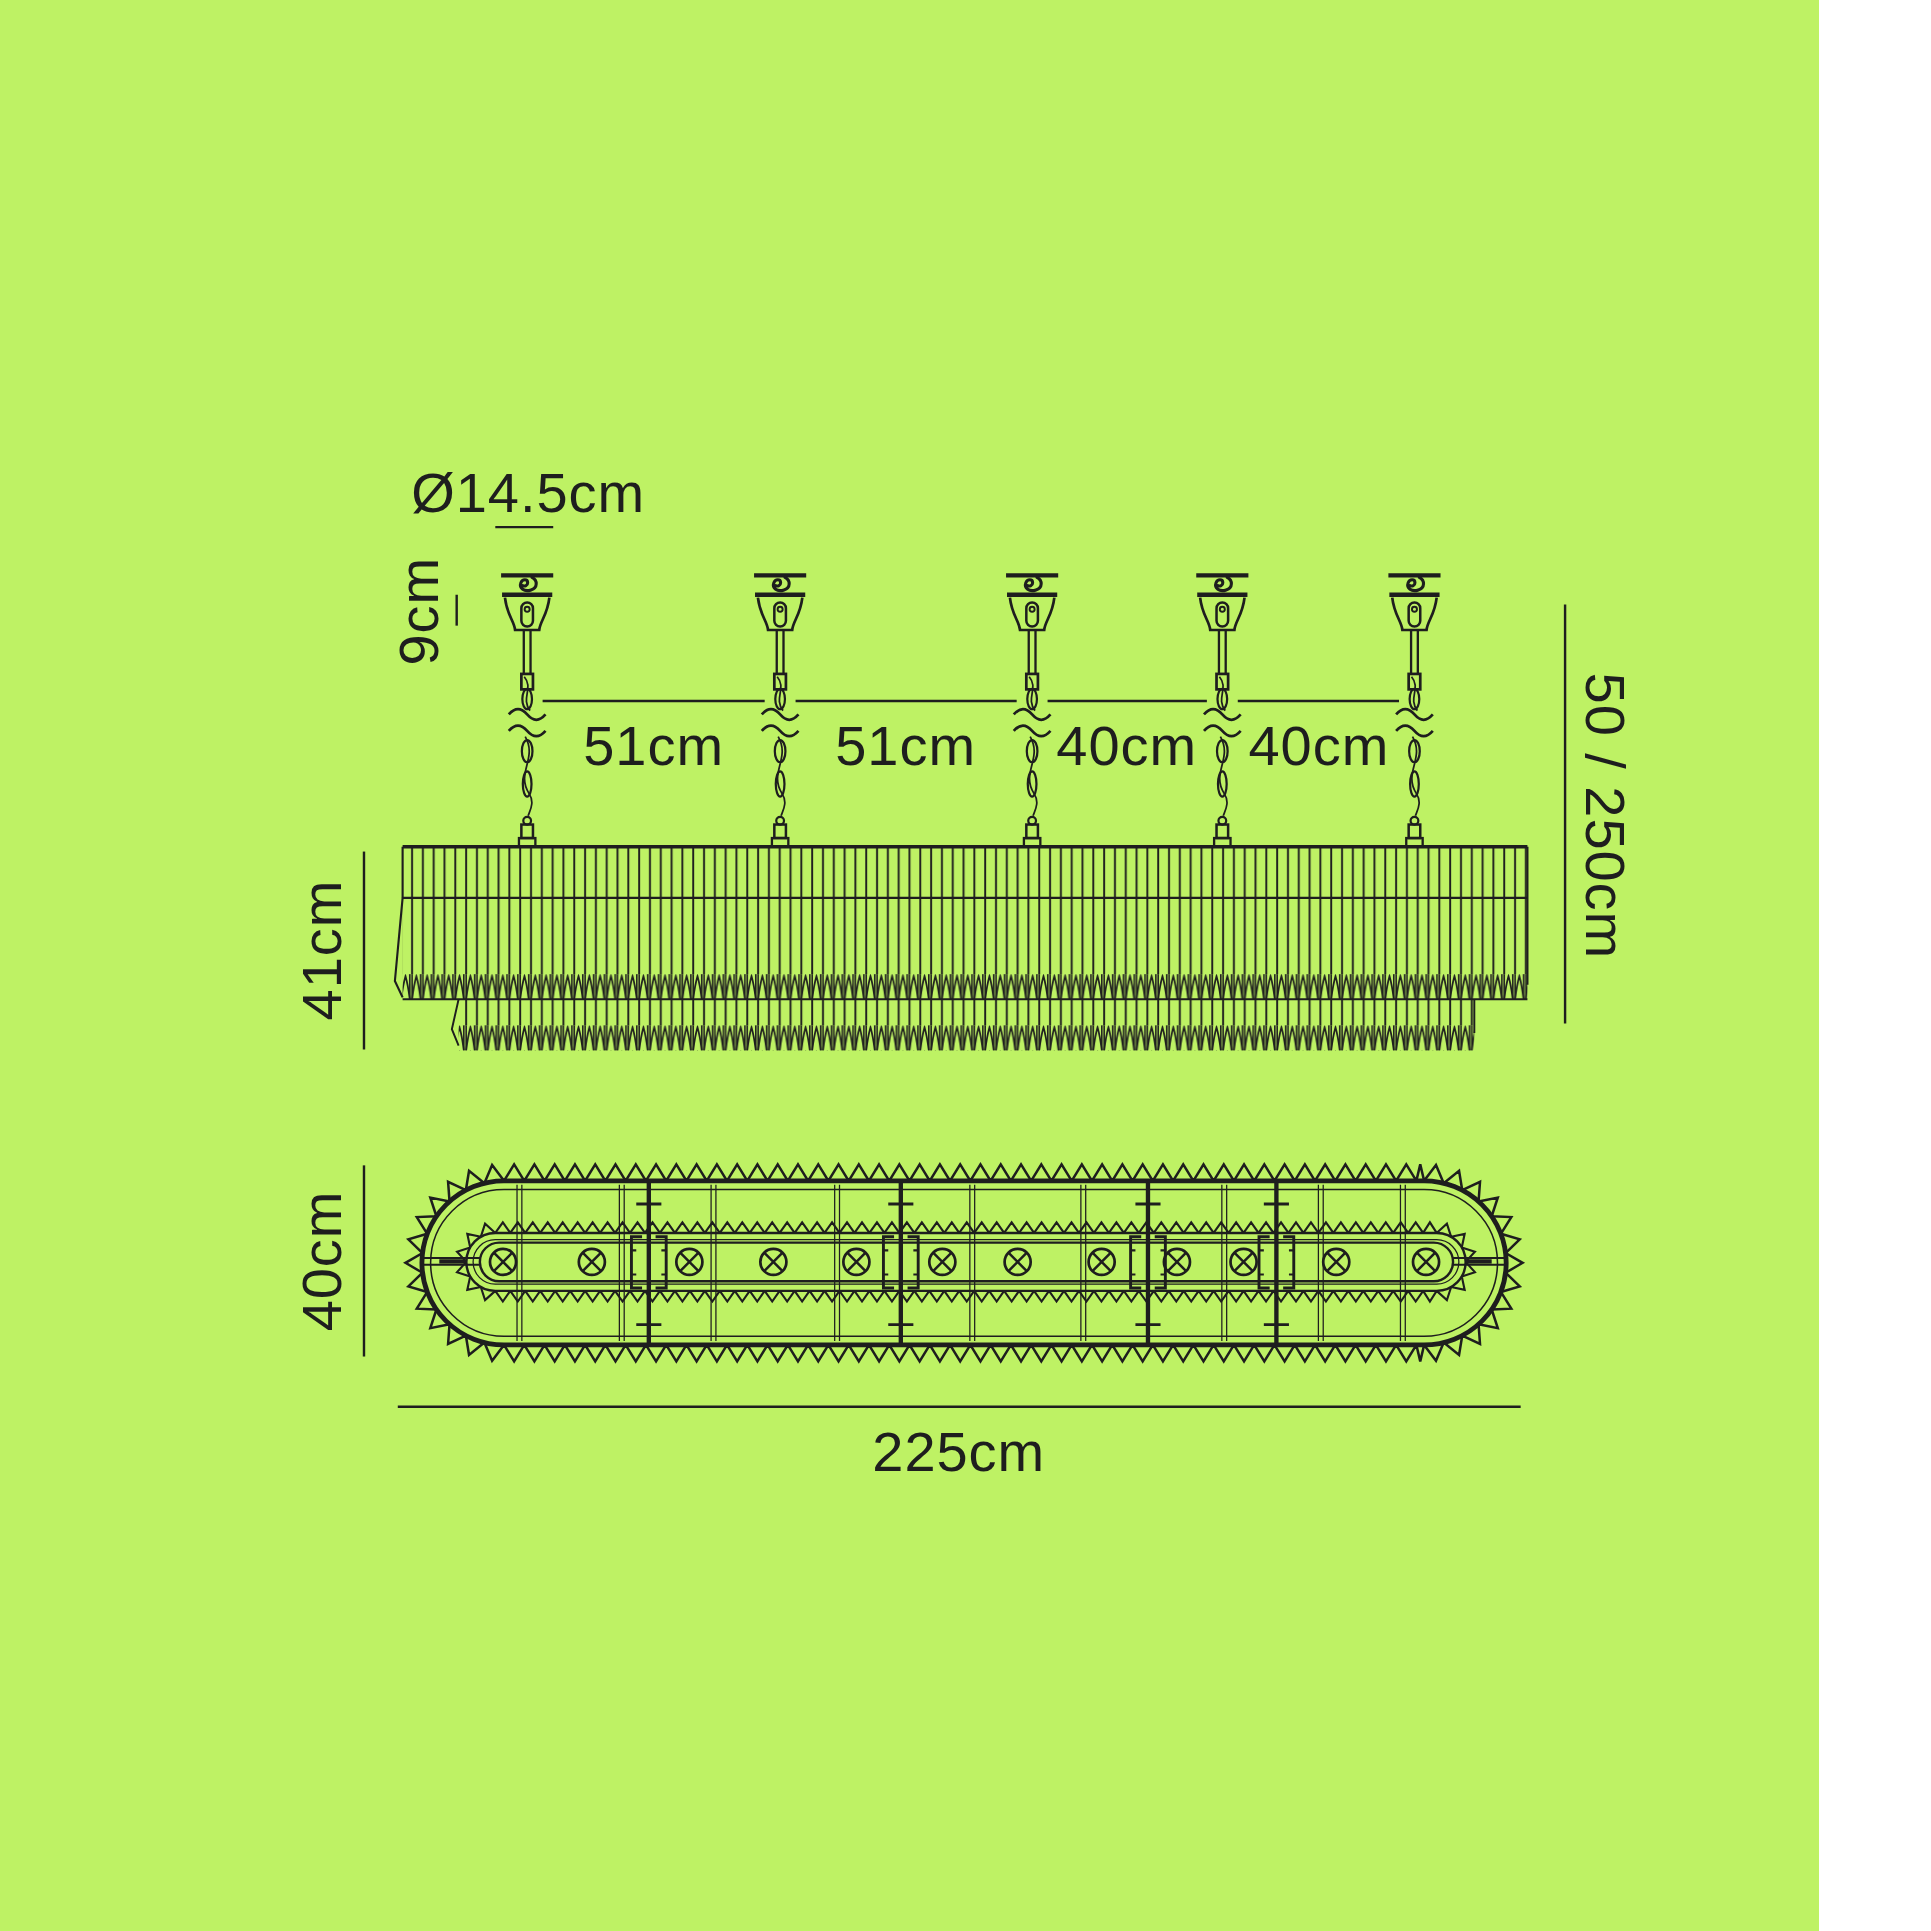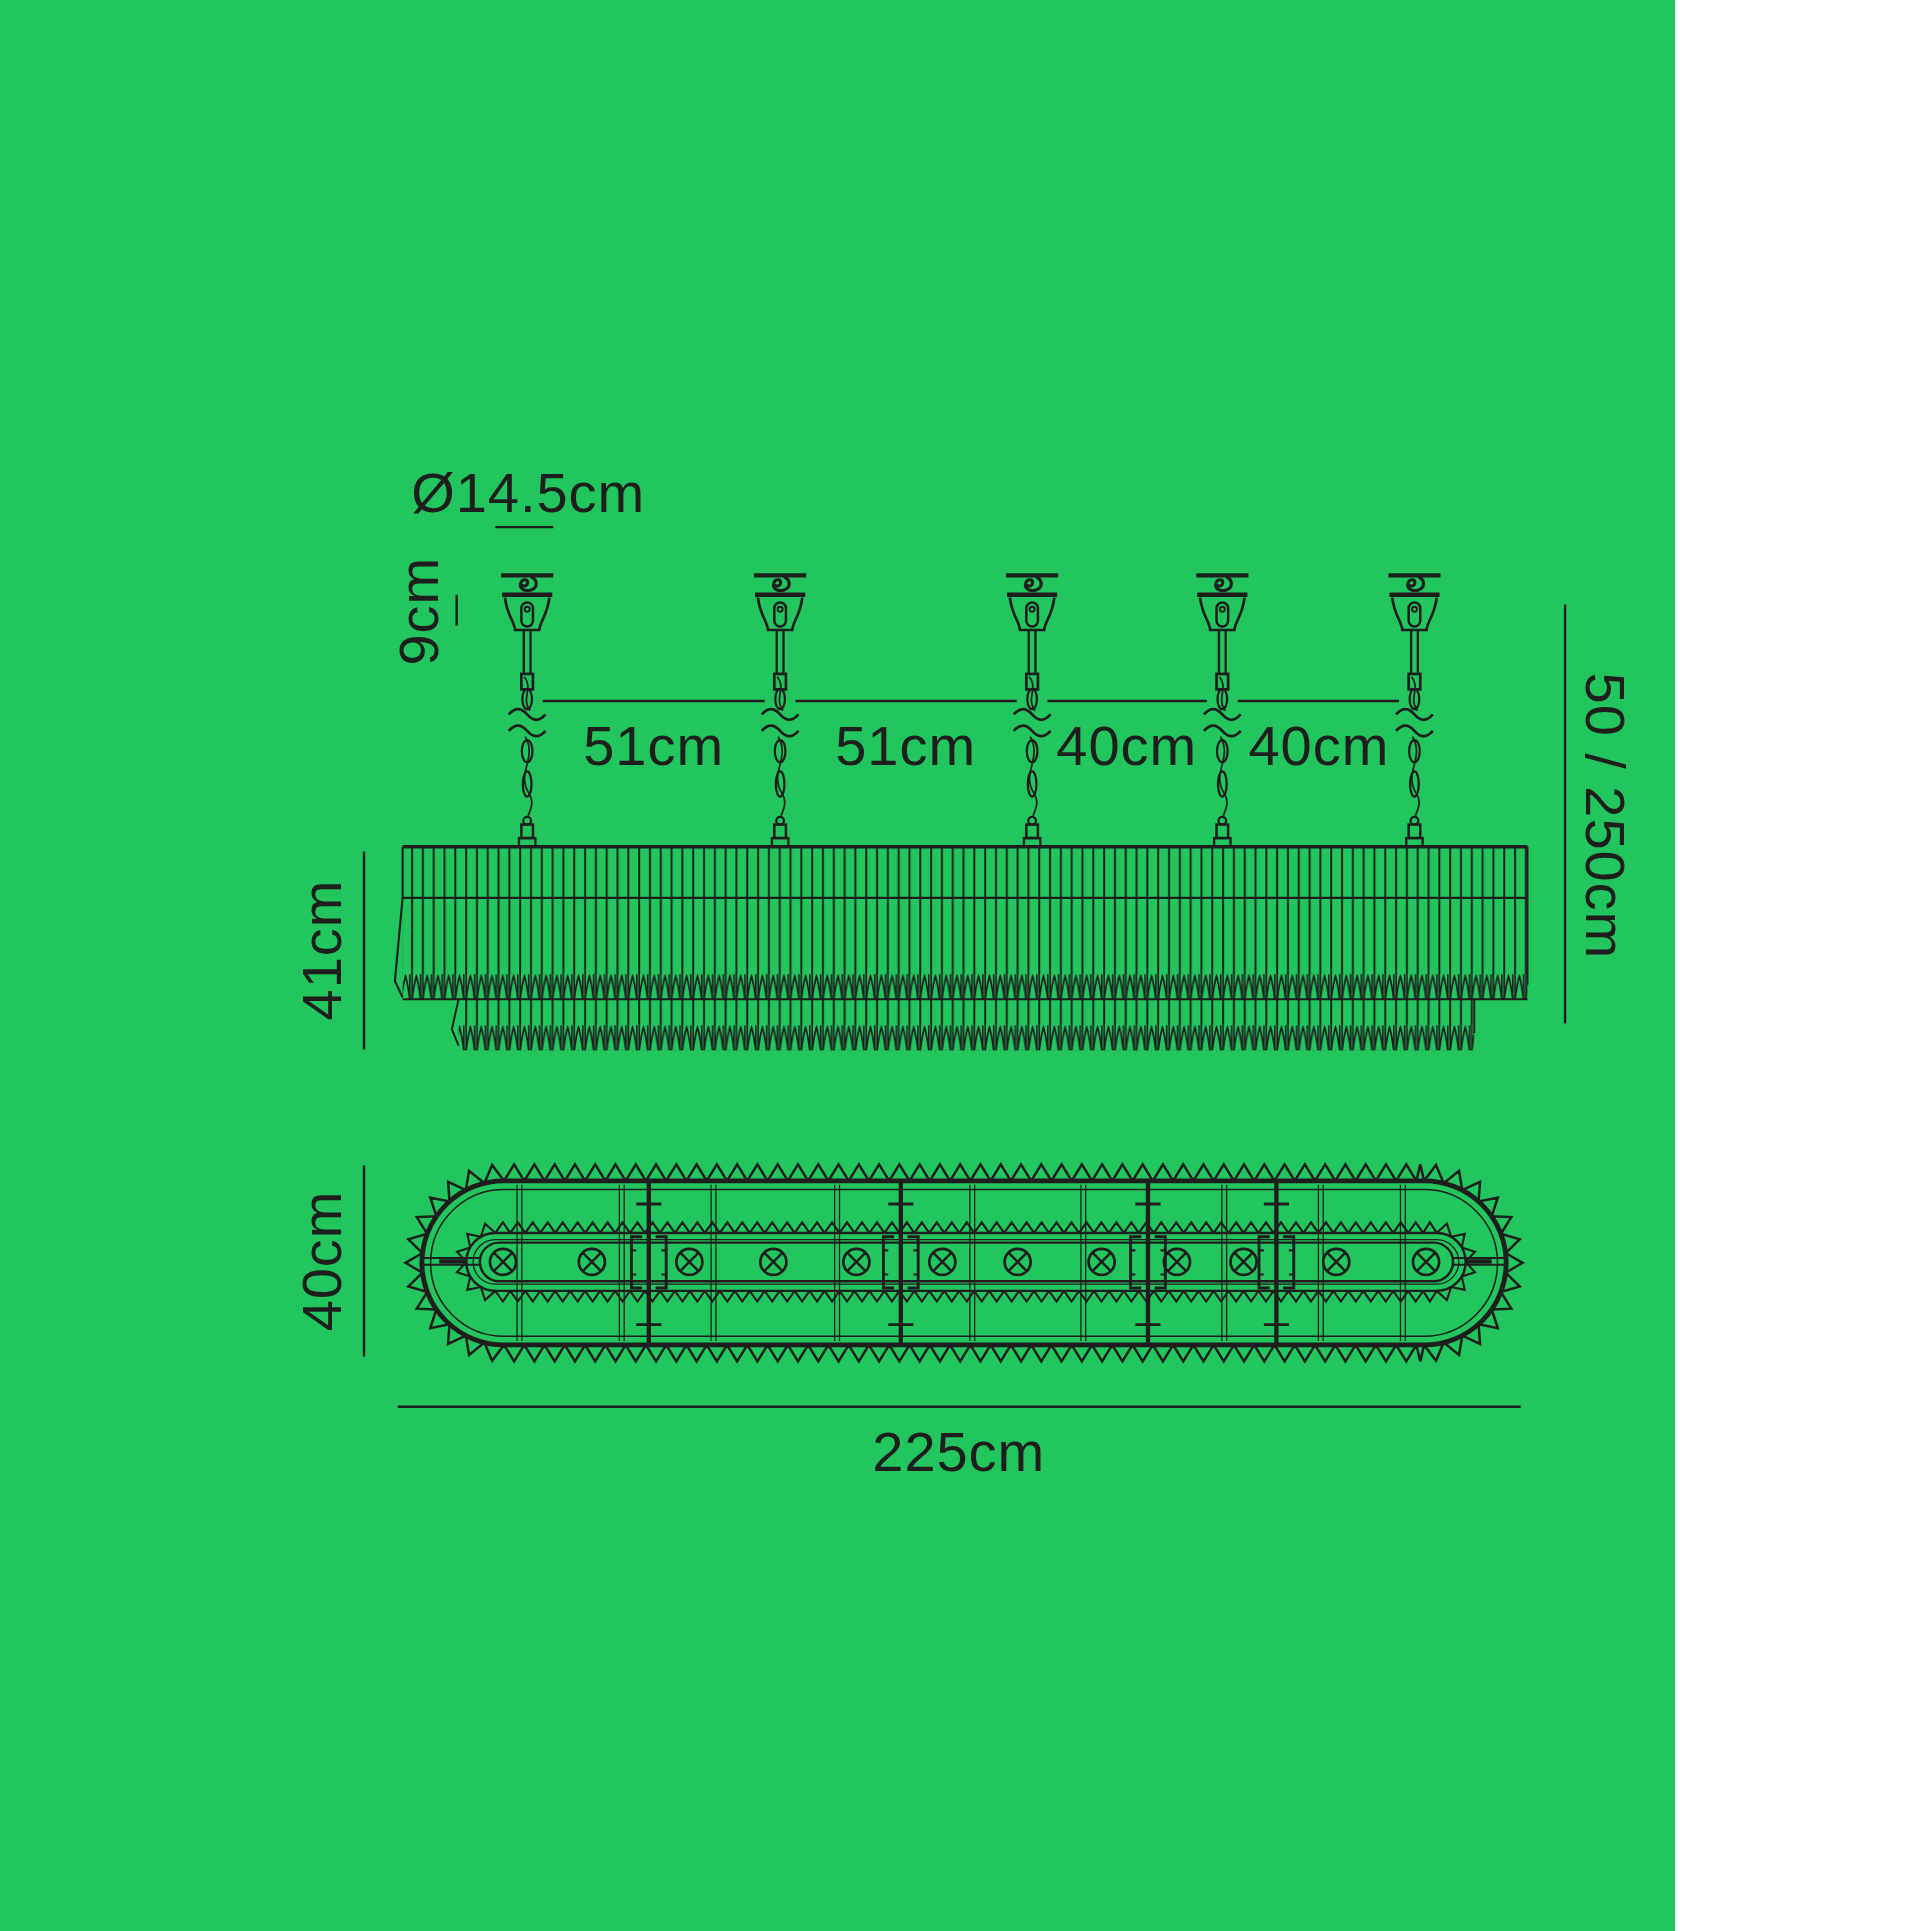--- a/index.html
+++ b/index.html
@@ -1,16 +1,16 @@
 <!DOCTYPE html>
 <html><head>
 <meta charset="utf-8">
 <style>
   html,body{margin:0;padding:0;background:#ffffff;}
-  .stage{width:1675px;height:1931px;background:#22c55e;position:relative;font-family:"Liberation Sans",sans-serif;}
+  .stage{width:1819px;height:1931px;background:#bef264;position:relative;font-family:"Liberation Sans",sans-serif;}
   svg{display:block;}
   text{fill:#1e1e1e;font-family:"Liberation Sans",sans-serif;font-size:58px;letter-spacing:1px;}
   .ln{stroke:#1e1e1e;fill:none;}
 </style>
 </head>
 <body>
 
 <div class="stage">
 <svg viewBox="0 0 2000 2000" width="1931" height="1931">
   <defs>

